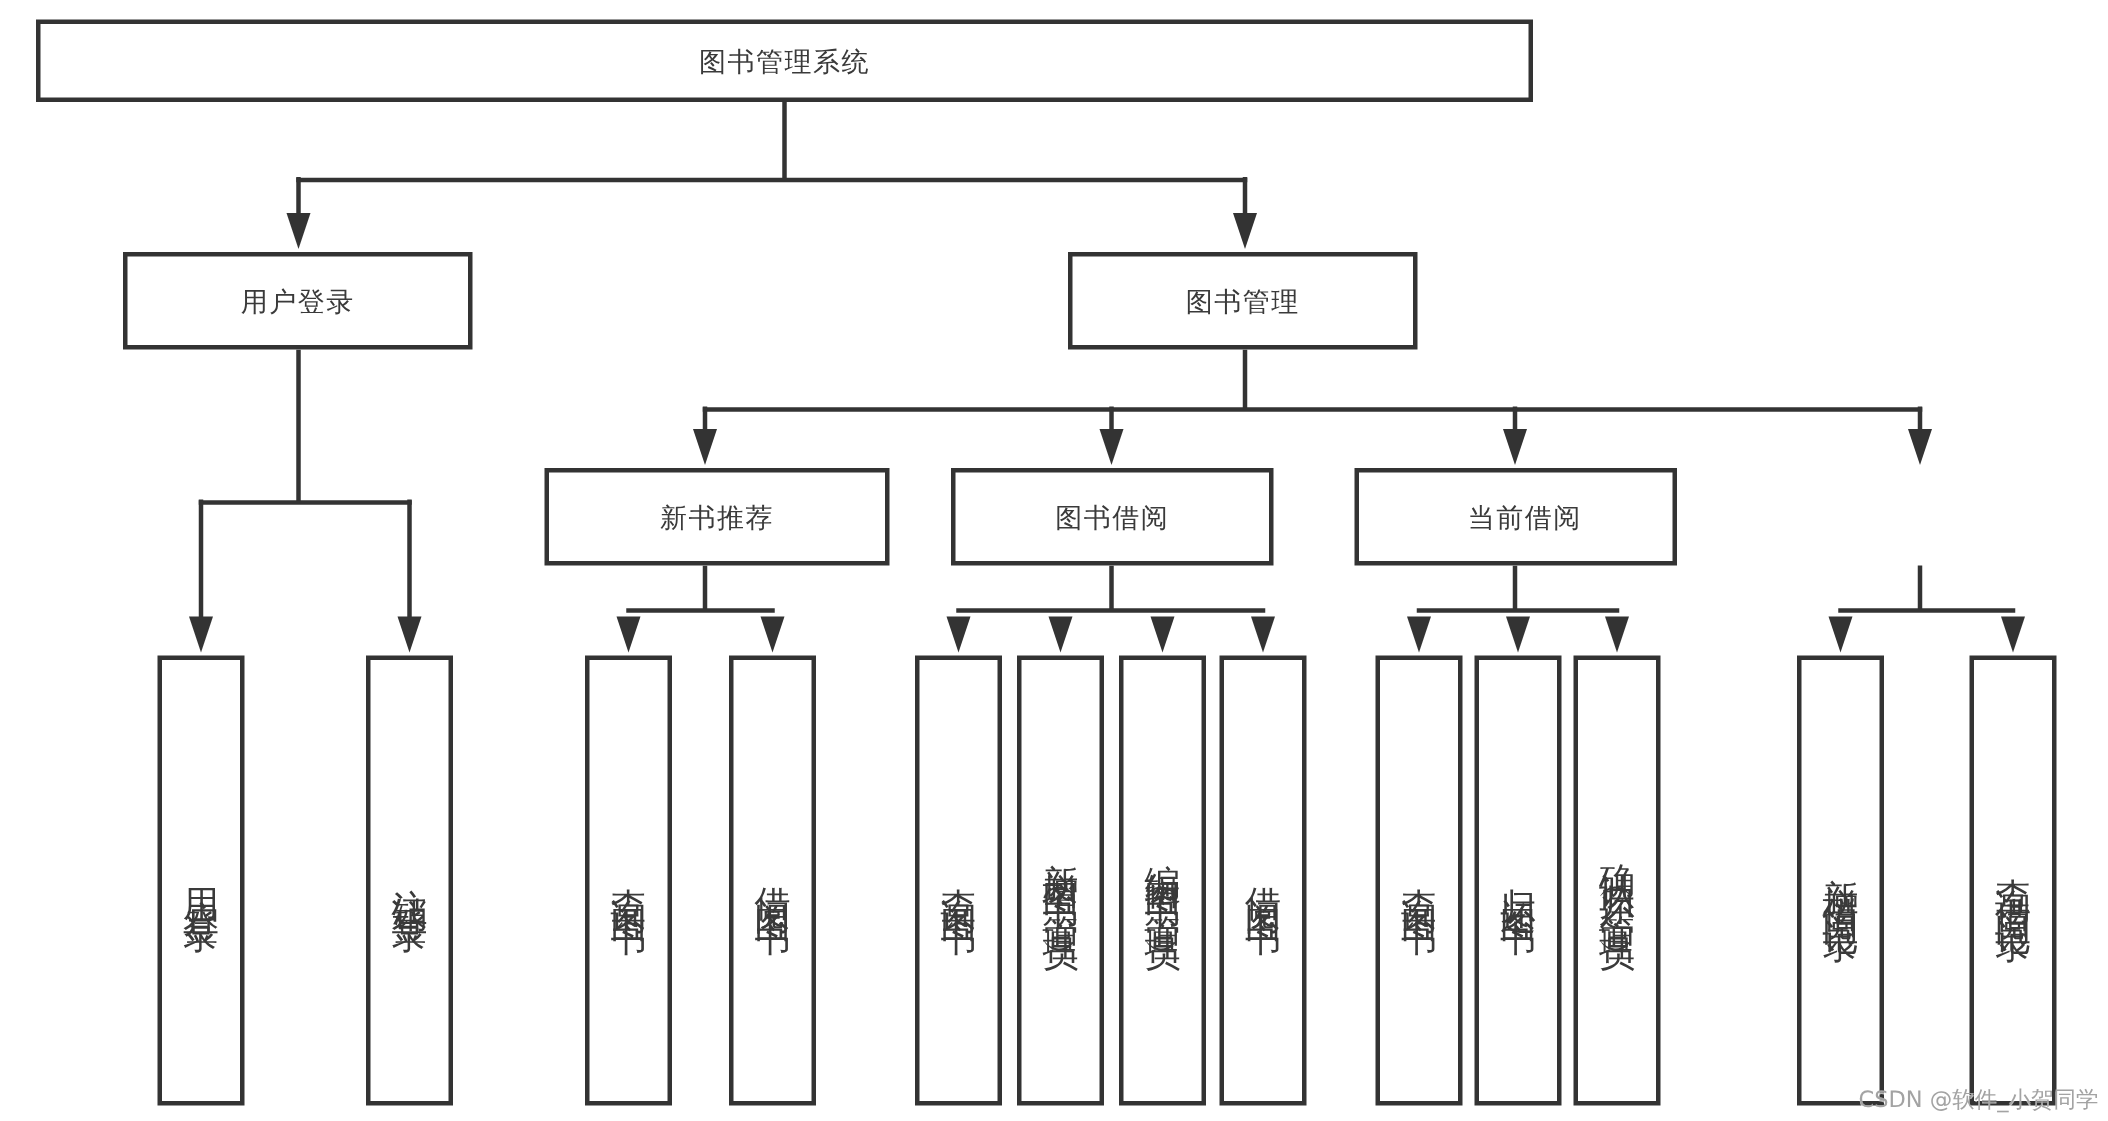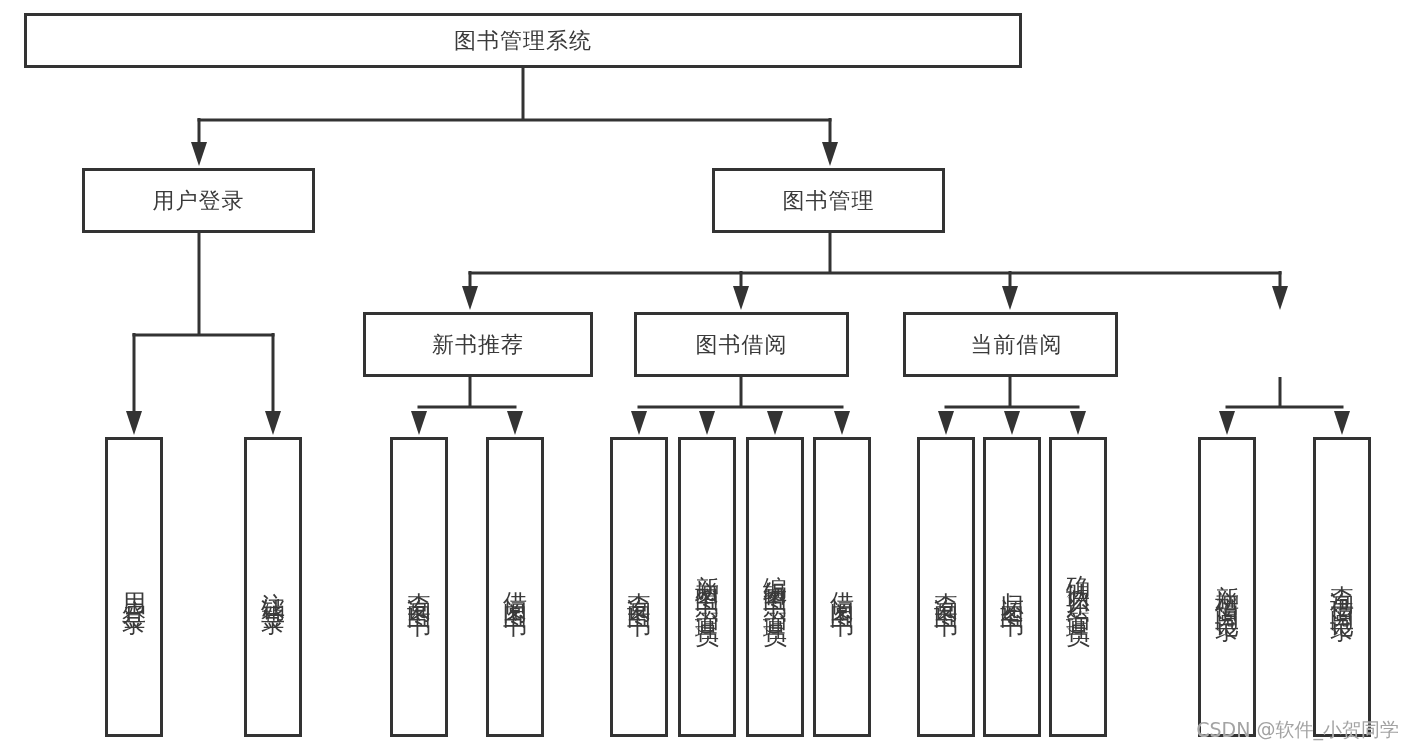--- a/index.html
+++ b/index.html
@@ -5,27 +5,27 @@
   html,body{margin:0;padding:0;background:#fff;}
   .canvas{
     position:relative;width:1405px;height:747px;background:#ffffff;overflow:hidden;
     font-family:"DejaVu Sans","Liberation Sans",sans-serif;
   }
   svg.wires{position:absolute;left:0;top:0;width:1405px;height:747px;pointer-events:none;}
   .node{
     position:absolute;box-sizing:border-box;border:3px solid #333333;background:#ffffff;
     display:flex;align-items:center;justify-content:center;color:#3a3a3a;
   }
-  .h-node{font-size:22px;letter-spacing:1px;white-space:nowrap;align-items:center;}
+  .h-node{font-size:18px;letter-spacing:1px;white-space:nowrap;align-items:center;}
   .leaf span{
     writing-mode:vertical-rl;text-orientation:mixed;
     font-size:24px;letter-spacing:7px;line-height:1;display:block;
   }
   .watermark{
-    position:absolute;right:6px;bottom:4px;font-size:19px;color:#a3a3a3;
+    position:absolute;right:6px;bottom:4px;font-size:15px;color:#a3a3a3;
     text-shadow:0 1px 0 rgba(255,255,255,.65);white-space:nowrap;z-index:5;
   }
 </style>
 </head>
 <body>
 
 <div class="canvas">
 
   <svg class="wires" viewBox="0 0 1405 747" xmlns="http://www.w3.org/2000/svg">
     <g stroke="#333333" stroke-width="3" fill="none">

